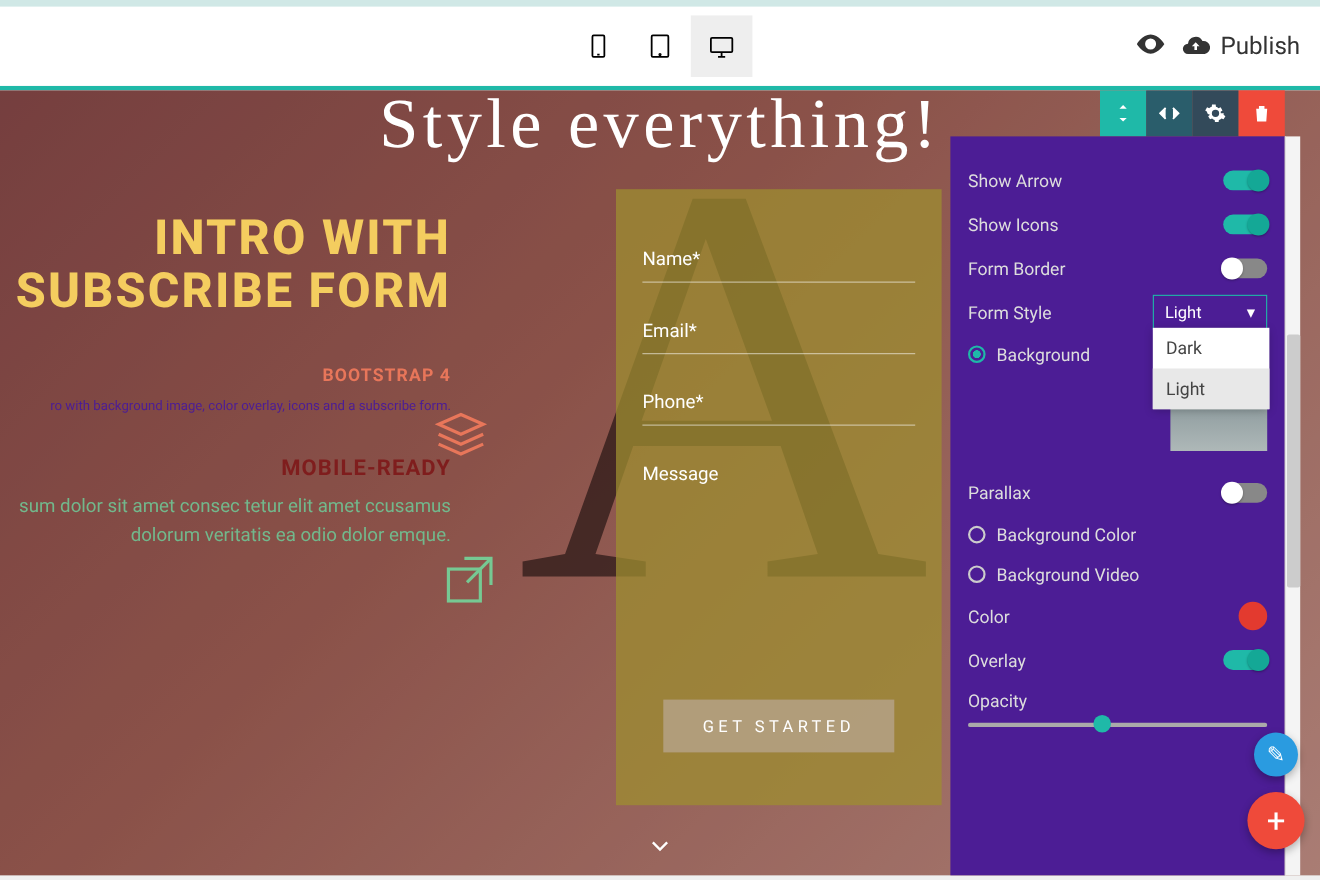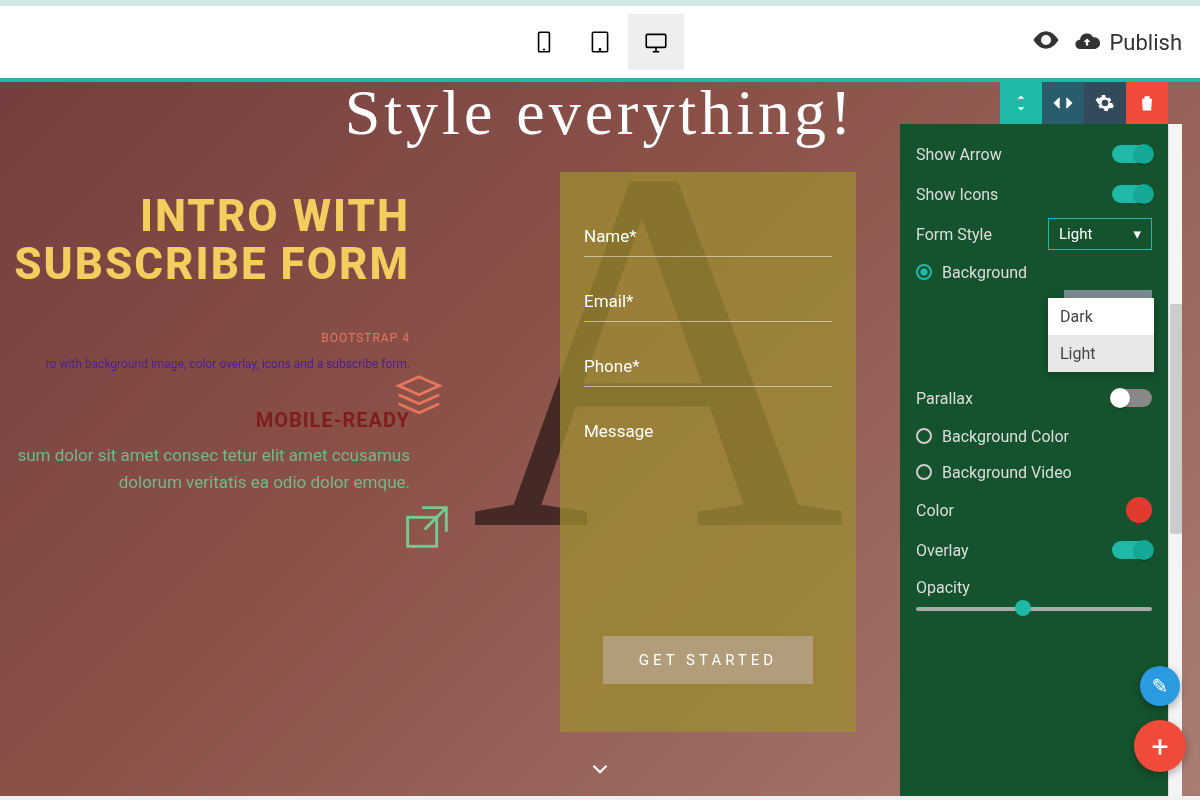--- a/index.html
+++ b/index.html
@@ -14,35 +14,35 @@
 .publish{display:flex;align-items:center;gap:8px;font-size:22px;color:#333}
 .publish svg{width:28px;height:28px;fill:#333}
 .tealbar{height:4px;background:#1fb9a8}
 .canvas{position:relative;height:714px;overflow:hidden}
 .bg{position:absolute;inset:0;background:linear-gradient(135deg,#6d4444 0%,#8a5e52 40%,#b59a8e 100%)}
 .bg::after{content:"";position:absolute;inset:0;background:rgba(140,50,50,.28)}
 .letterA{position:absolute;left:470px;top:60px;font-size:520px;color:rgba(20,10,10,.6);font-family:Georgia,serif;line-height:.8}
 .handwrite{position:absolute;top:-6px;left:50%;transform:translateX(-50%);font-size:64px;color:#fff;letter-spacing:4px;font-family:"Comic Sans MS",cursive}
 .left-col{position:absolute;left:0;top:110px;width:430px;text-align:right;padding-right:20px}
 .title1{font-size:44px;font-weight:800;color:#f4cd5f;letter-spacing:2px;line-height:1.1}
-.sub{margin-top:42px;color:#e8765a;font-size:12px;font-weight:400;letter-spacing:1px}
+.sub{margin-top:42px;color:#e8765a;font-size:16px;font-weight:700;letter-spacing:1px}
 .desc{color:#4c1d95;font-size:12px;line-height:1.6;margin-top:10px}
 .sub2{margin-top:34px;color:#7f1d1d;font-size:20px;font-weight:700;letter-spacing:1px}
 .desc2{color:#72b88c;font-size:17px;line-height:1.6;margin-top:10px}
 .icon-layers{position:absolute;left:392px;top:288px}
 .icon-arrow{position:absolute;left:398px;top:416px}
 .formbox{position:absolute;left:560px;top:90px;width:296px;height:560px;background:rgba(158,142,48,.75);padding:20px 24px}
 .ffield{border:none;border-bottom:1px solid rgba(255,255,255,.5);color:#fff;margin-top:24px;padding:10px 0;font-size:17px}
 .fbtn{position:absolute;bottom:48px;left:50%;transform:translateX(-50%);width:210px;height:48px;background:rgba(180,160,130,.9);color:#fff;letter-spacing:4px;font-size:15px;display:flex;align-items:center;justify-content:center}
 .chev{position:absolute;bottom:14px;left:50%;transform:translateX(-50%);color:#fff}
 .panel-icons{position:absolute;top:0;right:32px;display:flex}
 .picon{width:42px;height:42px;display:flex;align-items:center;justify-content:center}
 .picon svg{width:20px;height:20px;fill:#fff}
 .pi-teal{background:#1fb9a8}.pi-teal2{background:#2a5d6b}.pi-slate{background:#334a5a}.pi-red{background:#ef4a3a}
-.panel{position:absolute;top:42px;right:32px;width:268px;height:672px;background:#14532d;color:#ddd;font-size:16px;padding:10px 16px}
+.panel{position:absolute;top:42px;right:32px;width:304px;height:672px;background:#4c1d95;color:#ddd;font-size:16px;padding:20px 16px}
 .row{display:flex;align-items:center;justify-content:space-between;height:40px}
 .toggle{width:40px;height:18px;border-radius:10px;position:relative}
 .toggle::after{content:"";position:absolute;width:20px;height:20px;border-radius:50%;background:#fff;top:-1px;box-shadow:0 1px 2px rgba(0,0,0,.3)}
 .ton{background:#1fb9a8}.ton::after{right:-2px;background:#14a896}
 .toff{background:#888}.toff::after{left:-2px}
 .swatch{width:26px;height:26px;border-radius:50%}
 .select{width:104px;height:32px;border:1px solid #1fb9a8;display:flex;align-items:center;padding:0 10px;justify-content:space-between;color:#fff;font-size:15px}
 .dropdown{position:absolute;top:174px;right:14px;width:106px;background:#fff;box-shadow:0 2px 8px rgba(0,0,0,.25);z-index:5}
 .ditem{padding:9px 12px;font-size:16px;color:#444}
 .ditem.sel{background:#e8e8e8}
@@ -160,20 +160,24 @@
   <div class="panel">
     <div class="row">
         <span>Show Arrow</span>
         <div class="toggle ton"></div>
       </div>
     <div class="row">
         <span>Show Icons</span>
         <div class="toggle ton"></div>
       </div>
     <div class="row">
+        <span>Form Border</span>
+        <div class="toggle toff"></div>
+      </div>
+    <div class="row">
         <span>Form Style</span>
       <div class="select">
           <span>Light</span>
           <span>▾</span>
         </div>
     </div>
     <div class="radio-row">
         <div class="radio on"></div>
         <span>Background</span>
       </div>

